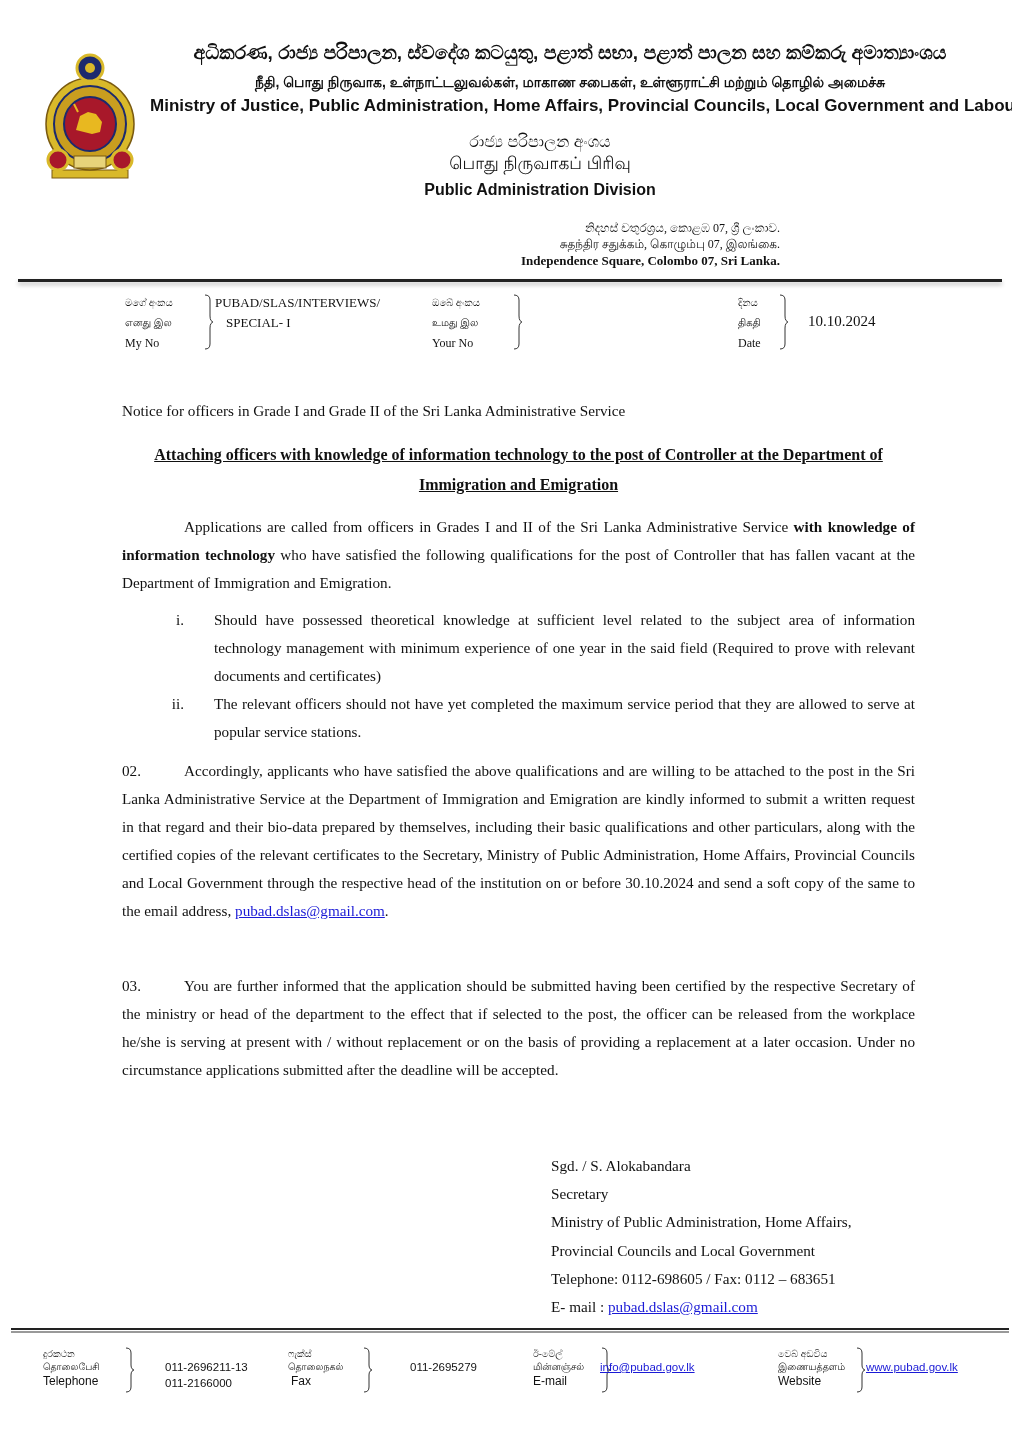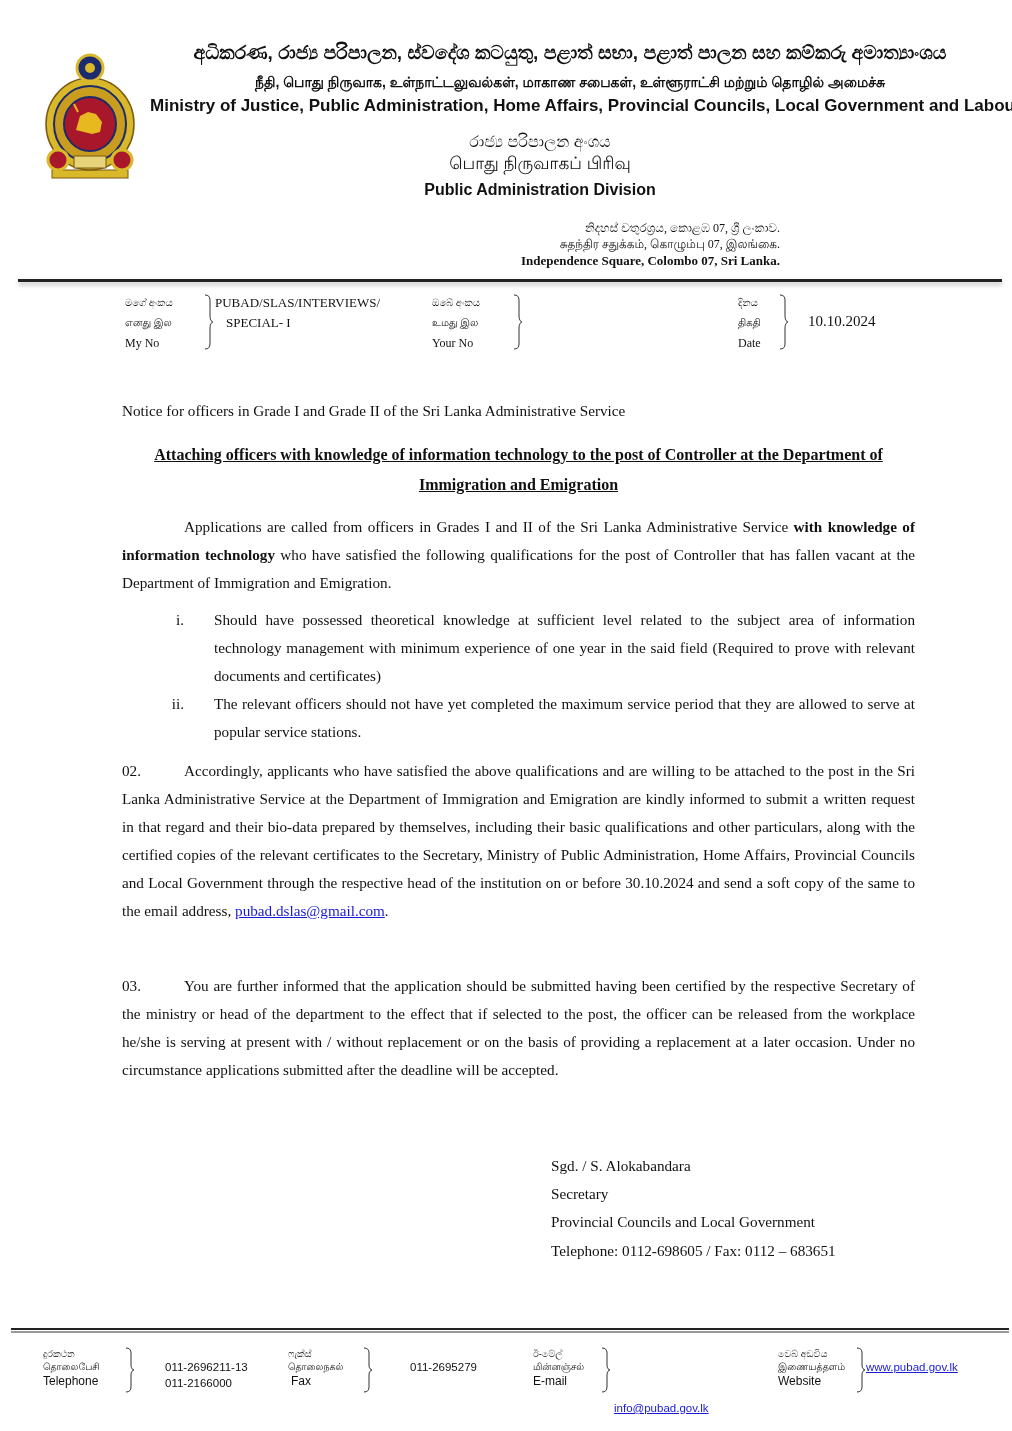--- a/index.html
+++ b/index.html
@@ -134,22 +134,24 @@
   <div class="li"><span class="li-num">ii.</span><span>The relevant officers should not have yet completed the maximum service period that they are allowed to serve at popular service stations.</span></div>
 </div>
 
 <div class="body-text para2 serif"><span class="pnum">02.</span><span>Accordingly, applicants who have satisfied the above qualifications and are willing to be attached to the post in the Sri Lanka Administrative Service at the Department of Immigration and Emigration are kindly informed to submit a written request in that regard and their bio-data prepared by themselves, including their basic qualifications and other particulars, along with the certified copies of the relevant certificates to the Secretary, Ministry of Public Administration, Home Affairs, Provincial Councils and Local Government through the respective head of the institution on or before  30.10.2024  and send a soft copy of the same to the email address, </span><a class="link">pubad.dslas@gmail.com</a><span>.</span></div>
 
 <div class="body-text para3 serif"><span class="pnum">03.</span><span>You are further informed that the application should be submitted having been certified by the respective Secretary of the ministry or head of the department to the effect that if selected to the post, the officer can be released from the workplace he/she is serving at present with / without replacement or on the basis of providing a replacement at a later occasion. Under no circumstance applications submitted after the deadline will be accepted.</span></div>
 
 <div class="sig serif">
   <div>Sgd. / S. Alokabandara</div>
   <div>Secretary</div>
+  <div>Ministry of Public Administration, Home Affairs,</div>
   <div>Provincial Councils and Local Government</div>
   <div>Telephone: 0112-698605 / Fax: 0112 – 683651</div>
+  <div><span>E- mail : </span><a class="link">pubad.dslas@gmail.com</a></div>
 </div>
 
 <div class="bottom-rule">
     <div class="a"></div>
     <div class="b"></div>
   </div>
 
 <div class="ft sans" style="left:43px; top:1347px;">
   <div class="si">දුරකථන</div>
   <div class="si">தொலைபேசி</div>
@@ -172,21 +174,21 @@
 <div class="ft-val sans" style="left:410px; top:1359px;">011-2695279</div>
 
 <div class="ft sans" style="left:533px; top:1347px;">
   <div class="si">ඊ-මේල්</div>
   <div class="si">மின்னஞ்சல்</div>
   <div>E-mail</div>
 </div>
 <svg class="brace" style="left:600px; top:1347px;" width="12" height="46">
   <path d="M2 1 Q7 1 7 6 L7 18 Q7 23 11 23 Q7 23 7 28 L7 40 Q7 45 2 45" fill="none" stroke="#333" stroke-width="1"></path>
 </svg>
-<a class="ft-val sans link" style="left:614px; top:1359px;margin-top:41px;">info@pubad.gov.lk</a>
+<a class="ft-val sans link" style="left:600px; top:1359px;">info@pubad.gov.lk</a>
 
 <div class="ft sans" style="left:778px; top:1347px;">
   <div class="si">වෙබ් අඩවිය</div>
   <div class="si">இணையத்தளம்</div>
   <div>Website</div>
 </div>
 <svg class="brace" style="left:855px; top:1347px;" width="12" height="46">
   <path d="M2 1 Q7 1 7 6 L7 18 Q7 23 11 23 Q7 23 7 28 L7 40 Q7 45 2 45" fill="none" stroke="#333" stroke-width="1"></path>
 </svg>
 <a class="ft-val sans link" style="left:866px; top:1359px;">www.pubad.gov.lk</a>

